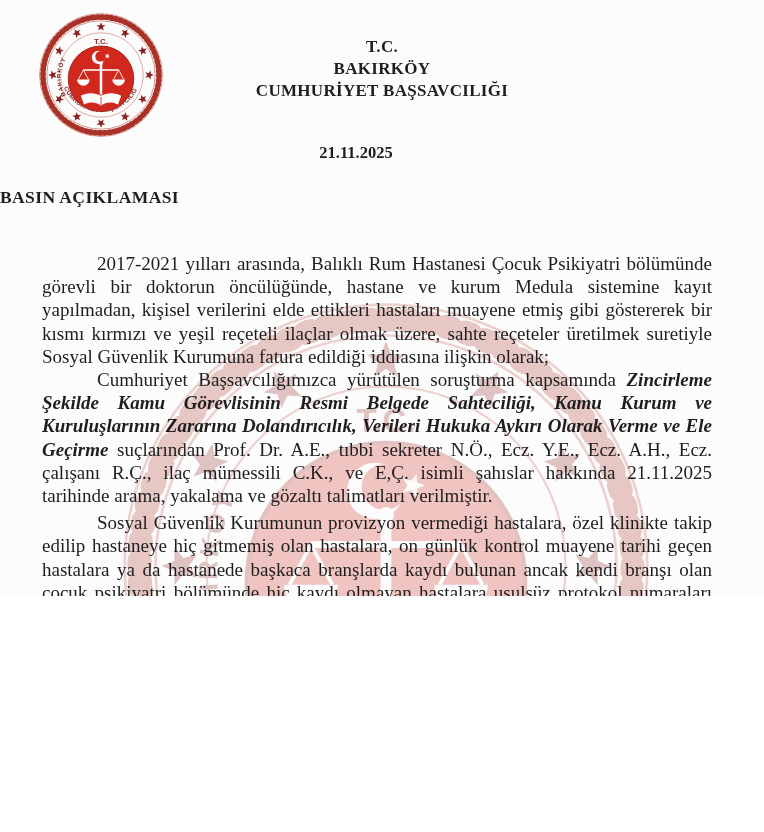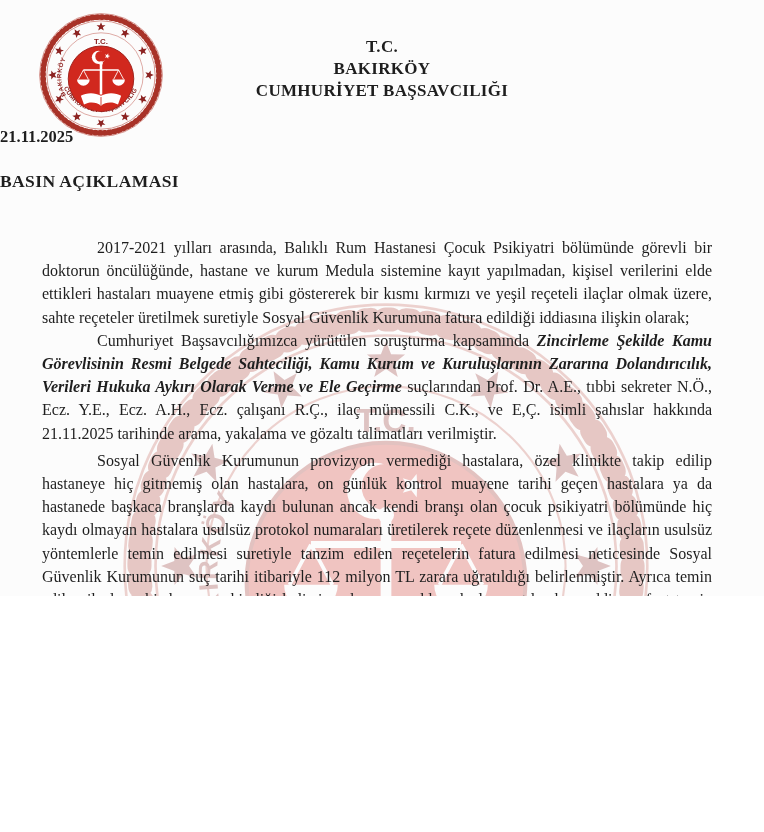--- a/index.html
+++ b/index.html
@@ -26,39 +26,39 @@
   
   .header{
     margin-top:36px;
     text-align:center;
     font-weight:bold;
     font-size:17px;
     line-height:22px;
     letter-spacing:0.3px;
   }
   .date-line{
-    margin-top:24px;
+    margin-top:40px;
     padding-right:52px;
-    text-align:left;
+    text-align:center;
     font-weight:bold;
     font-size:16.5px;
     line-height:22px;
   }
   .doc-title{
     margin-top:22px;
     text-align:left;
     font-weight:bold;
     font-size:17.5px;
     line-height:23px;
     letter-spacing:0.4px;
   }
   
   .body-text{
     margin:43px 52px 0 42px;
-    font-size:16px;
+    font-size:19px;
     line-height:23.2px;
   }
   .body-text p{
     margin:0;
     text-indent:55px;
     text-align:justify;
   }
   .body-text p.p3{margin-top:4px;}
   .emph{font-weight:bold;font-style:italic;}
   .closing{

